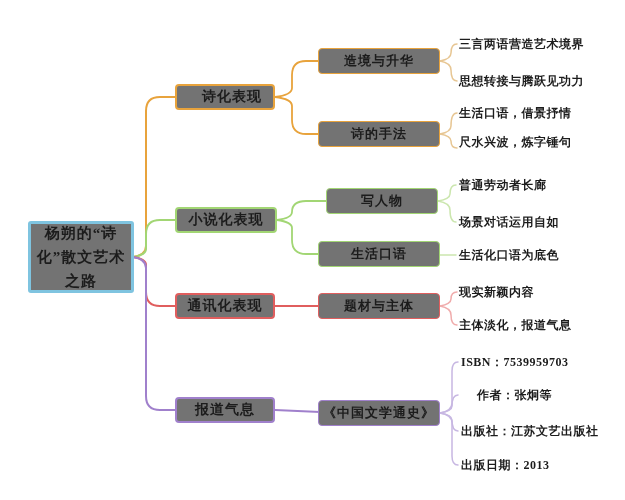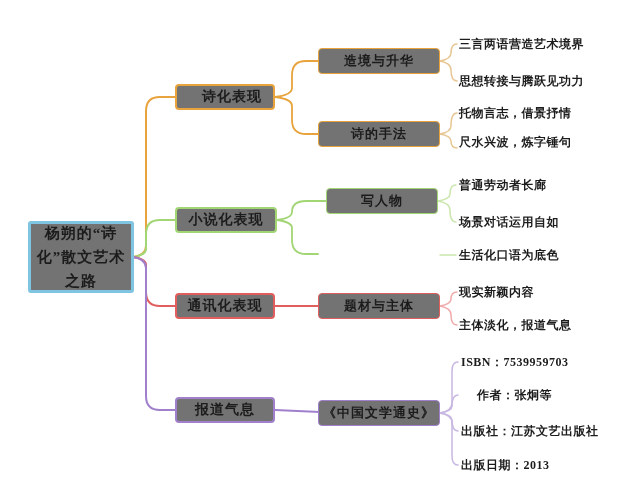--- a/index.html
+++ b/index.html
@@ -83,30 +83,33 @@
 
   <div class="node sub c-orange" style="left:318px;top:48px;width:122px;height:26px;">
     <span>造境与升华</span>
   </div>
   <div class="node sub c-orange" style="left:318px;top:121px;width:122px;height:26px;">
     <span>诗的手法</span>
   </div>
   <div class="node sub c-green" style="left:326px;top:188px;width:112px;height:26px;">
     <span>写人物</span>
   </div>
+  <div class="node sub c-green" style="left:318px;top:241px;width:122px;height:26px;">
+    <span>生活口语</span>
+  </div>
   <div class="node sub c-red" style="left:318px;top:293px;width:122px;height:26px;">
     <span>题材与主体</span>
   </div>
   <div class="node sub c-purple" style="left:318px;top:400px;width:122px;height:26px;">
     <span>《中国文学通史》</span>
   </div>
 
   <div class="leaf" style="left:459px;top:36px;">三言两语营造艺术境界</div>
   <div class="leaf" style="left:459px;top:73px;">思想转接与腾跃见功力</div>
-  <div class="leaf" style="left:459px;top:105px;">托物言志，借景抒情</div>
+  <div class="leaf" style="left:459px;top:105px;">生活口语，借景抒情</div>
   <div class="leaf" style="left:459px;top:134px;">尺水兴波，炼字锤句</div>
   <div class="leaf" style="left:459px;top:177px;">普通劳动者长廊</div>
   <div class="leaf" style="left:459px;top:214px;">场景对话运用自如</div>
   <div class="leaf" style="left:459px;top:247px;">生活化口语为底色</div>
   <div class="leaf" style="left:459px;top:284px;">现实新颖内容</div>
   <div class="leaf" style="left:459px;top:317px;">主体淡化，报道气息</div>
   <div class="leaf" style="left:461px;top:354px;">ISBN：7539959703</div>
   <div class="leaf" style="left:461px;top:387px;margin-left:16px;">作者：张炯等</div>
   <div class="leaf" style="left:461px;top:423px;">出版社：江苏文艺出版社</div>
   <div class="leaf" style="left:461px;top:457px;">出版日期：2013</div>

